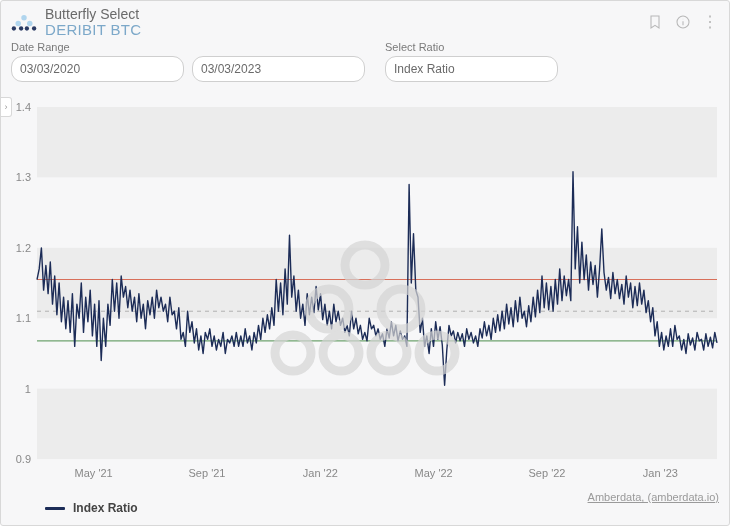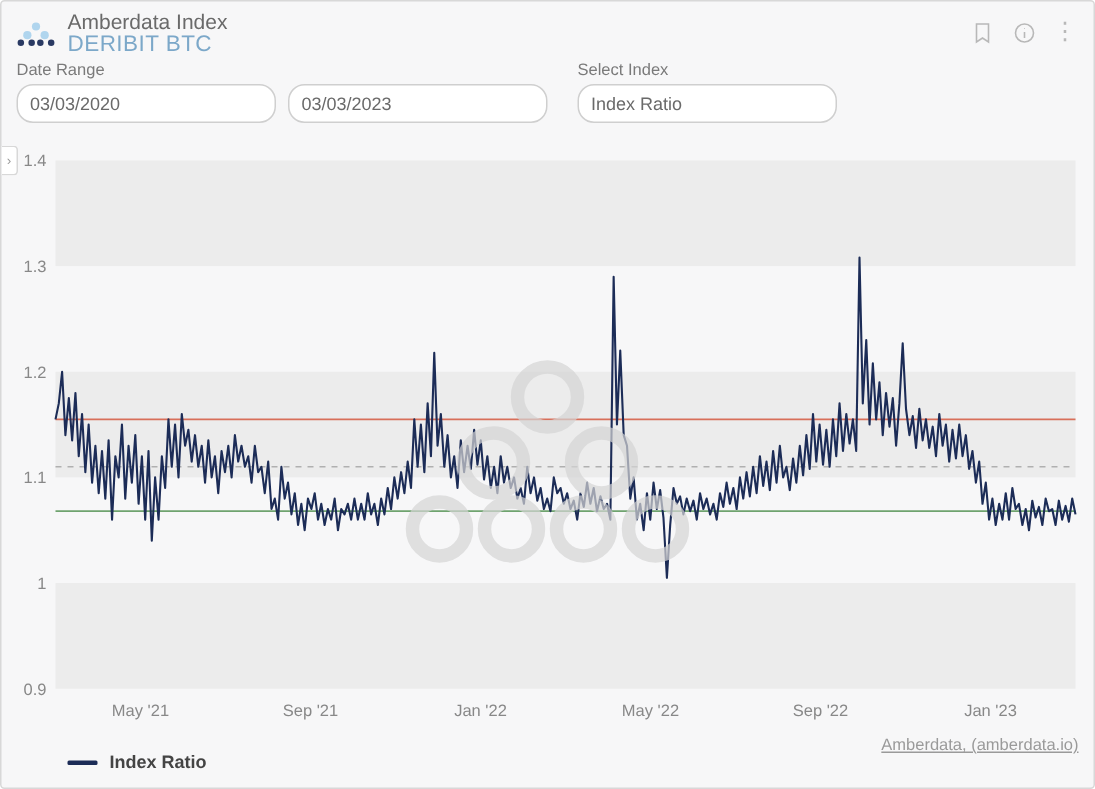--- a/index.html
+++ b/index.html
@@ -74,21 +74,21 @@
         <circle cx="18" cy="6" r="3.8" fill="#b0d5ee"></circle>
         <circle cx="10" cy="14" r="3.8" fill="#b0d5ee"></circle>
         <circle cx="26" cy="14" r="3.8" fill="#b0d5ee"></circle>
         <circle cx="4" cy="21" r="3" fill="#2a3a63"></circle>
         <circle cx="14" cy="21" r="3" fill="#2a3a63"></circle>
         <circle cx="22" cy="21" r="3" fill="#2a3a63"></circle>
         <circle cx="32" cy="21" r="3" fill="#2a3a63"></circle>
       </svg>
     </div>
     <div class="titles">
-      <div class="title">Amberdata Index</div>
+      <div class="title">Butterfly Select</div>
       <div class="subtitle">DERIBIT BTC</div>
     </div>
     <div class="header-right">
       <div class="iconbtn">
         <svg viewBox="0 0 24 24">
             <path d="M6 3h12v18l-6-4-6 4z"></path>
           </svg>
       </div>
       <div class="iconbtn">
         <svg viewBox="0 0 24 24">
@@ -103,21 +103,21 @@
 
   <div class="controls">
     <div class="group">
       <div class="group-label">Date Range</div>
       <div class="inputs">
         <input class="box" value="03/03/2020" style="">
         <input class="box" value="03/03/2023" style="">
       </div>
     </div>
     <div class="group">
-      <div class="group-label">Select Index</div>
+      <div class="group-label">Select Ratio</div>
       <div class="inputs">
         <input class="box" readonly="" value="Index Ratio" style="">
       </div>
     </div>
   </div>
 
   <div class="collapse-tab">›</div>
 
   <div class="chart-wrap">
     <div class="chart">

